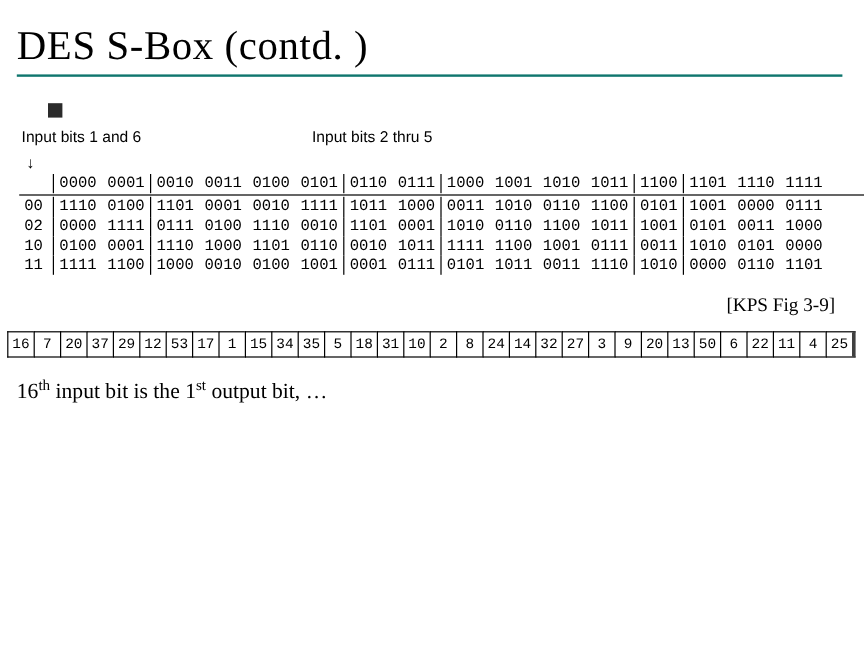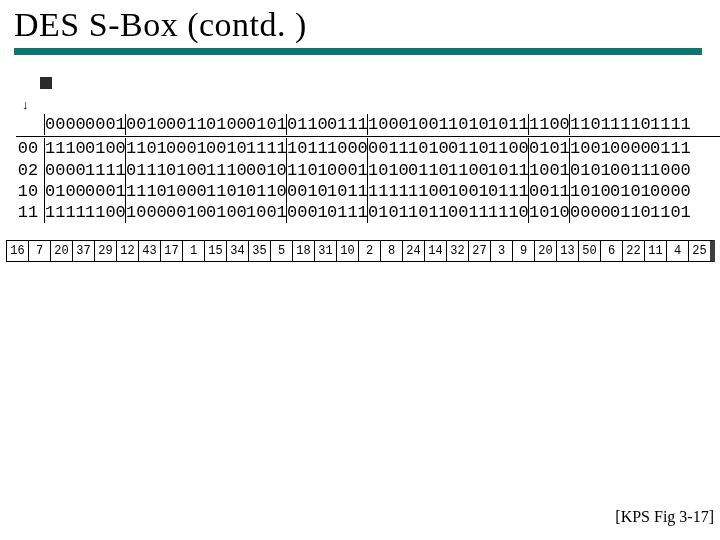--- a/index.html
+++ b/index.html
@@ -1,53 +1,57 @@
 <!DOCTYPE html>
 <html><head>
 <meta charset="utf-8">
 <style>
   html,body{margin:0;padding:0;width:720px;height:540px;background:#fff;font-family:"Times New Roman",serif;color:#000}
   .slide{position:relative;width:720px;height:540px;box-sizing:border-box}
-  .title-wrap{border-bottom:7px solid #0f766e;margin:0 18px 0 14px;padding:6px 0 4px 0}
+  .title-wrap{border-bottom:2px solid #0f766e;margin:0 18px 0 14px;padding:20px 0 4px 0}
   .title{font-size:34px;font-weight:400;letter-spacing:.5px}
   .bullet{display:flex;align-items:center;margin:22px 0 8px 40px}
   .sq{width:12px;height:12px;background:#2b2b2b;margin-right:14px;display:inline-block}
   .btxt{font-family:Arial,Helvetica,sans-serif;font-size:22px}
   .labels{position:relative;height:20px;font-family:Arial,sans-serif;font-size:13px;margin:2px 0 0 0}
   .lab-a{position:absolute;left:18px}
   .lab-b{position:absolute;left:260px}
   .arrow{font-family:Arial,sans-serif;font-size:13px;margin:2px 0 0 22px}
   
-  .sbox{margin:2px 0 17px 16px;font-family:"Courier New",monospace;font-size:17px;line-height:1.25}
+  .sbox{margin:2px 0 17px 16px;font-family:"Courier New",monospace;font-size:13px;line-height:1.25}
   .hdr,.line{display:flex}
   .rowlab{width:24px;text-align:center;padding-right:4px}
   .cell{width:40px;text-align:center}
   .cell.sep,.rowlab.sep{border-left:1px solid #000}
   .hdr{border-bottom:1px solid #000;padding-bottom:1px;margin-bottom:1px}
   .ref{font-family:"Times New Roman",serif;font-size:16px;text-align:right;margin:8px 24px 0 0}
   
   .perm{margin:12px 0 0 6px;display:flex}
   .pcell{border:1px solid #000;border-right:none;font-family:"Courier New",monospace;font-size:12px;width:21px;height:20px;line-height:20px;text-align:center}
-  .pcell:last-child{border-right:5px solid #404040}
+  .pcell:last-child{border-right:3px solid #404040}
   .caption{font-family:"Times New Roman",serif;font-size:18px;margin:16px 0 0 14px}
   sup{font-size:.7em}
   .ref2{position:absolute;right:6px;bottom:14px;font-size:16px}
 </style>
 </head>
 <body>
 <div class="slide">
 
   <div class="title-wrap">
     <div class="title">DES S-Box (contd. )</div>
   </div>
 
   <div class="bullet">
     <span class="sq"></span>
   </div>
 
+  <div class="labels">
+    <span class="lab-a">Input bits 1 and 6</span>
+    <span class="lab-b">Input bits 2 thru 5</span>
+  </div>
   <div class="arrow">↓</div>
 
   <div class="sbox" id="sbox">
       <div class="hdr">
         <div class="rowlab"></div>
         <div class="cell sep">0000</div>
         <div class="cell">0001</div>
         <div class="cell sep">0010</div>
         <div class="cell">0011</div>
         <div class="cell">0100</div>
@@ -134,30 +138,31 @@
         <div class="cell">1011</div>
         <div class="cell">0011</div>
         <div class="cell">1110</div>
         <div class="cell sep">1010</div>
         <div class="cell sep">0000</div>
         <div class="cell">0110</div>
         <div class="cell">1101</div>
       </div>
     </div>
 
+  <div class="ref">[KPS Fig 3-9]</div>
 
 
   <div class="perm" id="perm">
       <div class="pcell">16</div>
       <div class="pcell">7</div>
       <div class="pcell">20</div>
       <div class="pcell">37</div>
       <div class="pcell">29</div>
       <div class="pcell">12</div>
-      <div class="pcell">43</div>
+      <div class="pcell">53</div>
       <div class="pcell">17</div>
       <div class="pcell">1</div>
       <div class="pcell">15</div>
       <div class="pcell">34</div>
       <div class="pcell">35</div>
       <div class="pcell">5</div>
       <div class="pcell">18</div>
       <div class="pcell">31</div>
       <div class="pcell">10</div>
       <div class="pcell">2</div>
@@ -171,15 +176,17 @@
       <div class="pcell">20</div>
       <div class="pcell">13</div>
       <div class="pcell">50</div>
       <div class="pcell">6</div>
       <div class="pcell">22</div>
       <div class="pcell">11</div>
       <div class="pcell">4</div>
       <div class="pcell">25</div>
     </div>
 
+  <div class="caption">
+    <span>16</span><sup>th</sup><span> input bit is the 1</span><sup>st</sup><span> output bit, …</span>
+  </div>
 
-  <div class="ref2">[KPS Fig 3-17]</div>
 </div>
 
 </body></html>

